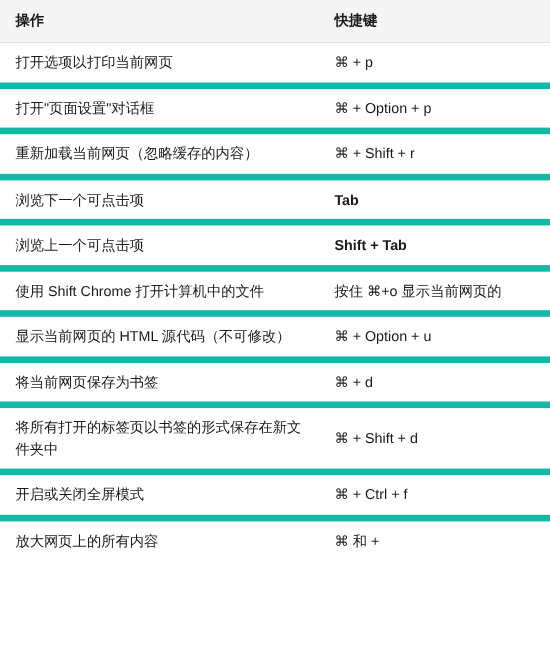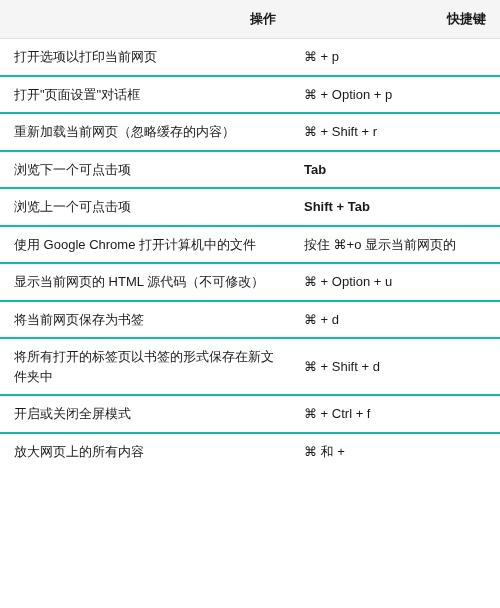--- a/index.html
+++ b/index.html
@@ -21,27 +21,27 @@
     table {
       width: 100%;
       border-collapse: collapse;
     }
     thead tr {
       background: #f5f5f5;
       border-bottom: 1px solid #e0e0e0;
     }
     thead th {
       padding: 10px 14px;
-      text-align: right;
+      text-align: left;
       font-weight: 600;
       font-size: 13px;
       color: #1a1a1a;
     }
     tbody tr {
-      border-bottom: 2px solid #14b8a6;
+      border-bottom: 6px solid #14b8a6;
     }
     tbody tr:last-child {
       border-bottom: none;
     }
     tbody td {
       padding: 8px 14px;
       font-size: 13px;
       line-height: 1.5;
       vertical-align: middle;
     }
@@ -84,21 +84,21 @@
         </tr>
         <tr>
           <td>浏览下一个可点击项</td>
           <td class="bold-shortcut">Tab</td>
         </tr>
         <tr>
           <td>浏览上一个可点击项</td>
           <td class="bold-shortcut">Shift + Tab</td>
         </tr>
         <tr>
-          <td>使用 Google Chrome 打开计算机中的文件</td>
+          <td>使用 Shift Chrome 打开计算机中的文件</td>
           <td>按住 ⌘+o 显示当前网页的</td>
         </tr>
         <tr>
           <td>显示当前网页的 HTML 源代码（不可修改）</td>
           <td>⌘ + Option + u</td>
         </tr>
         <tr>
           <td>将当前网页保存为书签</td>
           <td>⌘ + d</td>
         </tr>

